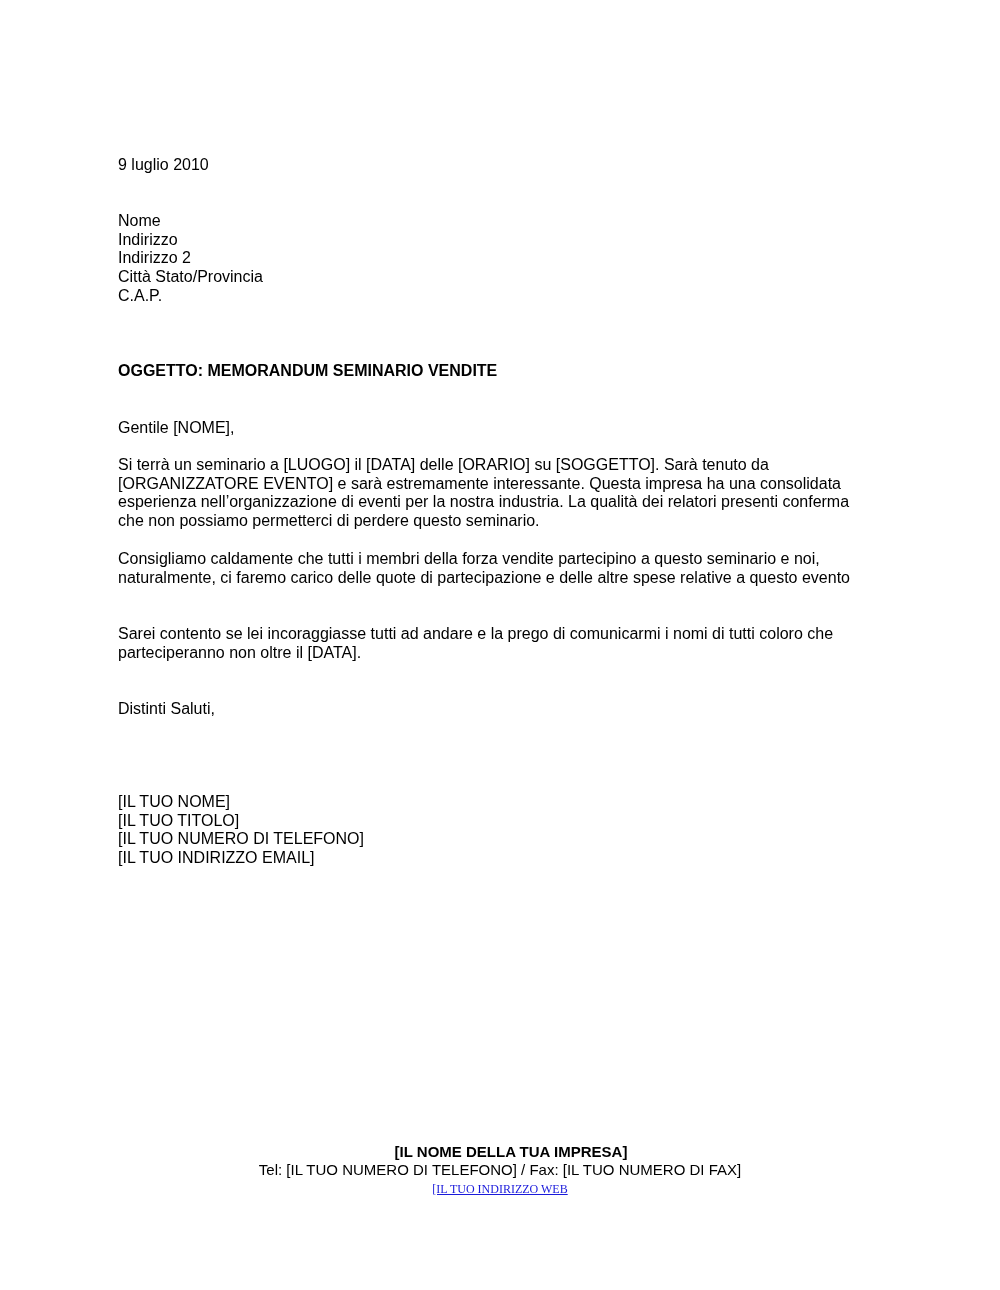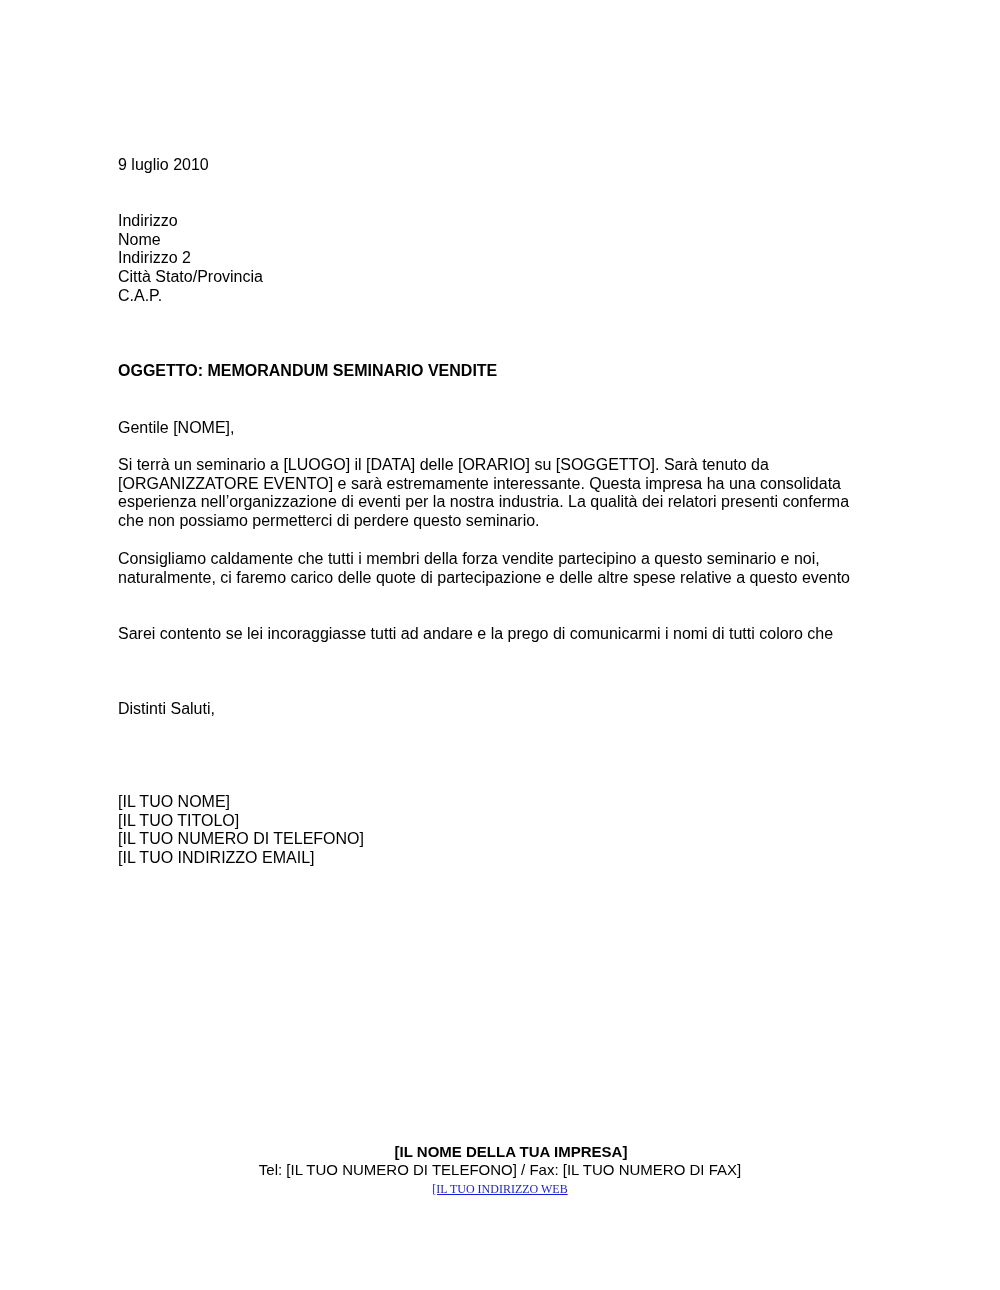--- a/index.html
+++ b/index.html
@@ -63,22 +63,22 @@
 </head>
 <body>
 
 <div class="page">
 
   <div class="block" id="date">
     <span class="line">9 luglio 2010</span>
   </div>
 
   <div class="block" id="recipient">
+    <span class="line">Nome</span>
     <span class="line">Indirizzo</span>
-    <span class="line">Nome</span>
     <span class="line">Indirizzo 2</span>
     <span class="line">Città Stato/Provincia</span>
     <span class="line">C.A.P.</span>
   </div>
 
   <div class="block" id="salutation">
     <span class="line">Gentile [NOME],</span>
   </div>
 
   <div class="block bold" id="subject">
@@ -92,20 +92,21 @@
     <span class="line">che non possiamo permetterci di perdere questo seminario.</span>
   </div>
 
   <div class="block" id="para2">
     <span class="line">Consigliamo caldamente che tutti i membri della forza vendite partecipino a questo seminario e noi,</span>
     <span class="line">naturalmente, ci faremo carico delle quote di partecipazione e delle altre spese relative a questo evento</span>
   </div>
 
   <div class="block" id="para3">
     <span class="line">Sarei contento se lei incoraggiasse tutti ad andare e la prego di comunicarmi i nomi di tutti coloro che</span>
+    <span class="line">parteciperanno non oltre il [DATA].</span>
   </div>
 
   <div class="block" id="closing">
     <span class="line">Distinti Saluti,</span>
   </div>
 
   <div class="block" id="signature">
     <span class="line">[IL TUO NOME]</span>
     <span class="line">[IL TUO TITOLO]</span>
     <span class="line">[IL TUO NUMERO DI TELEFONO]</span>

